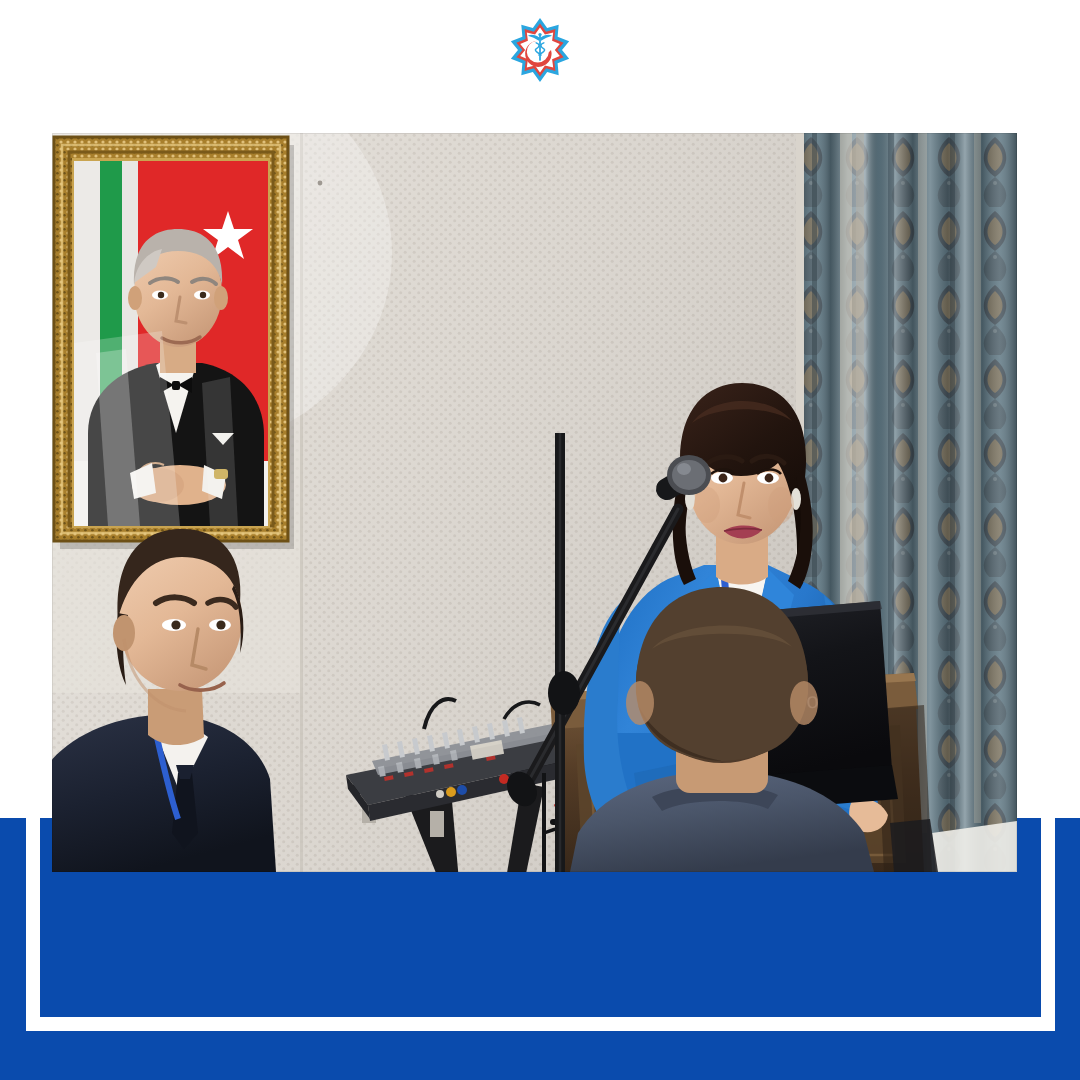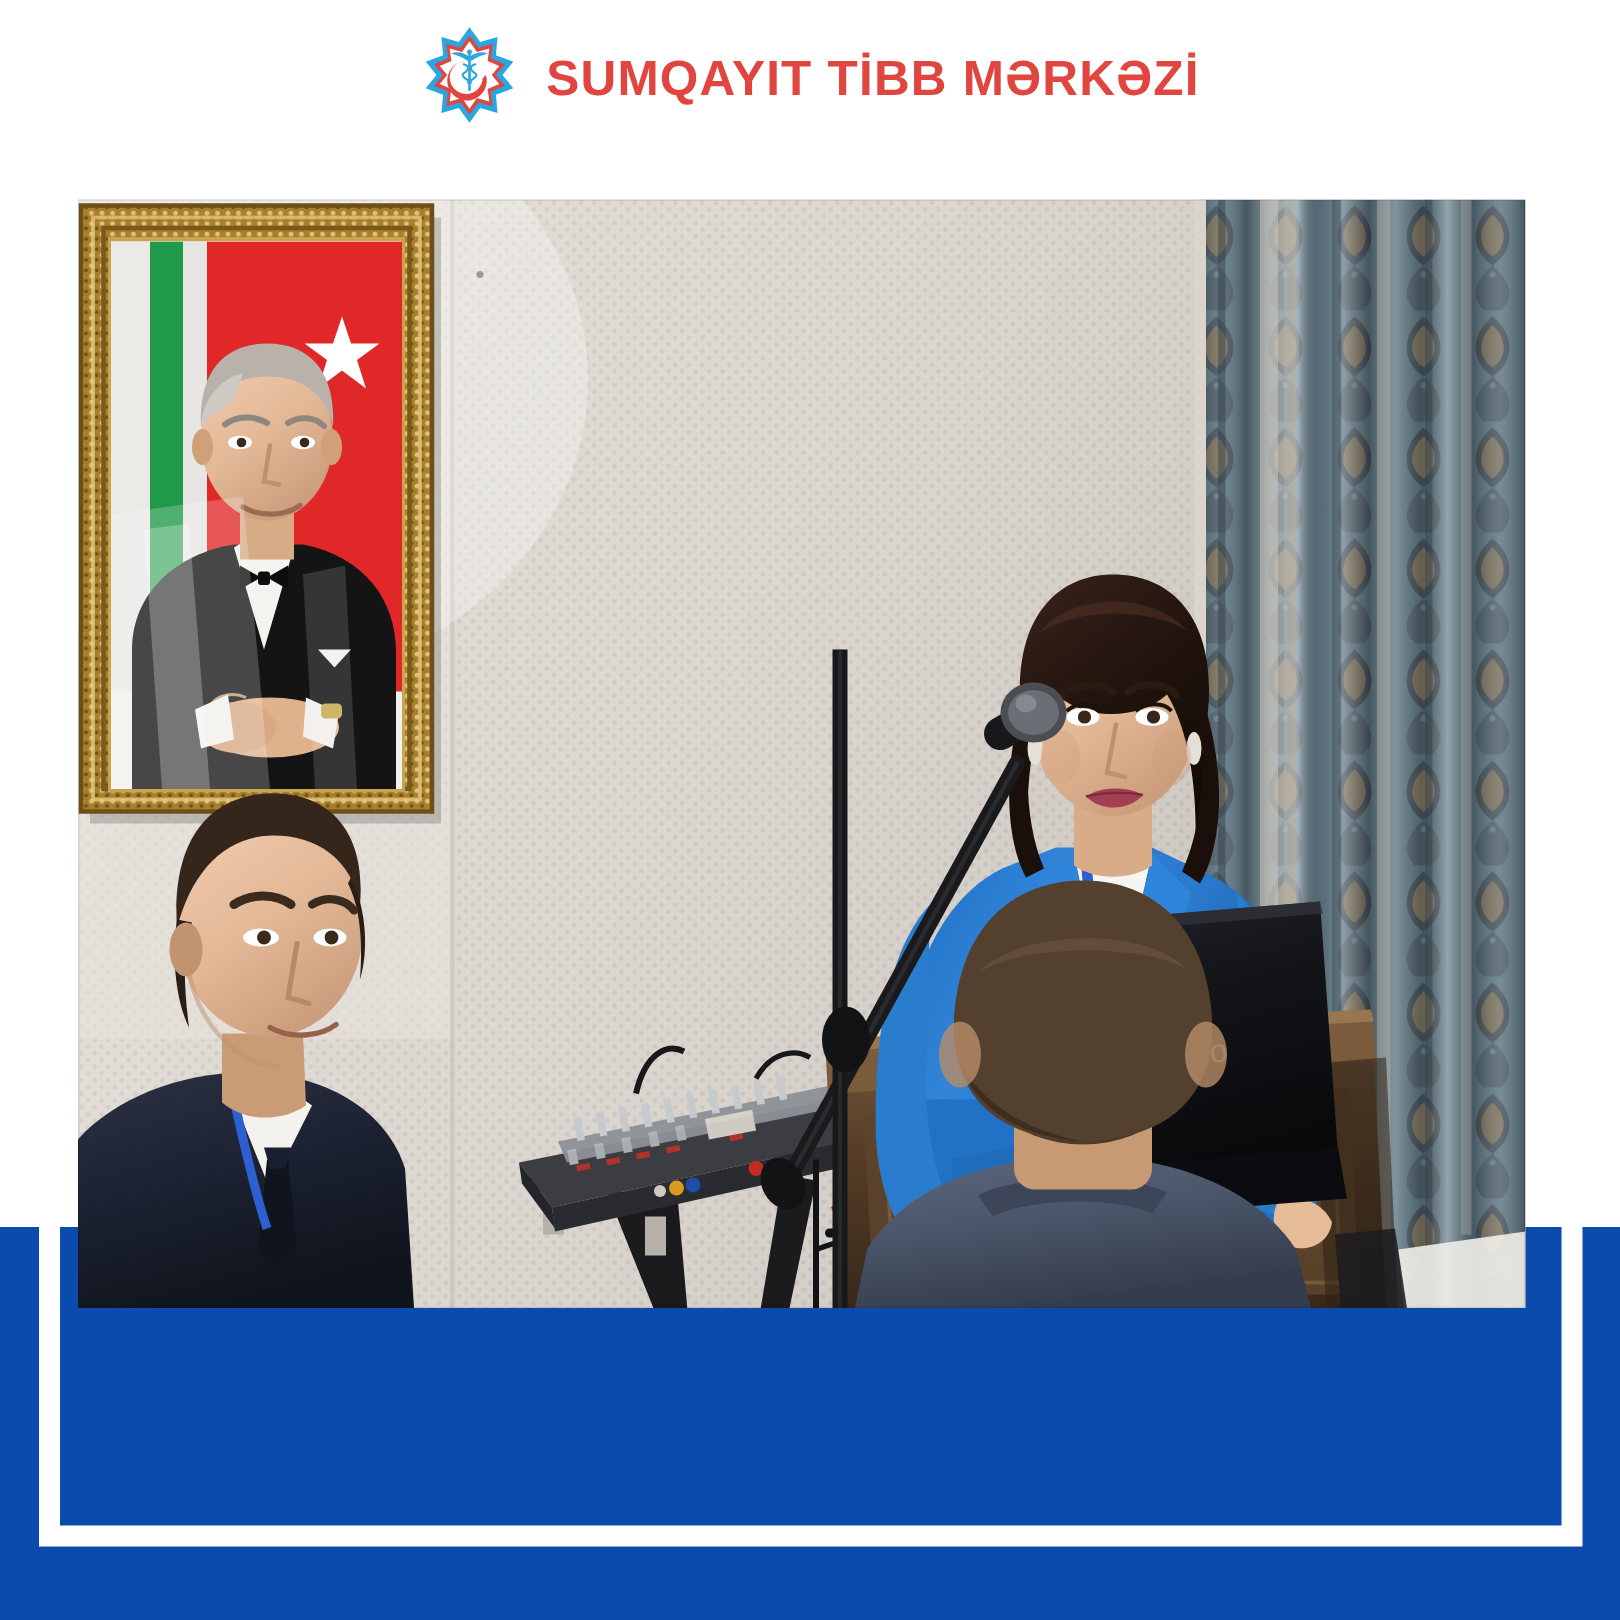--- a/index.html
+++ b/index.html
@@ -132,21 +132,20 @@
 
         <path d="M60 38 C52 32 44 31 38 34 C45 36 52 39 58 43 Z" fill="#2aa6e0" stroke="none"></path>
         <path d="M60 38 C68 32 76 31 82 34 C75 36 68 39 62 43 Z" fill="#2aa6e0" stroke="none"></path>
 
         <path d="M53 47 C62 50 58 55 53 58 C48 61 58 66 62 69" stroke-width="2.6"></path>
         <path d="M67 47 C58 50 62 55 67 58 C72 61 62 66 58 69" stroke-width="2.6"></path>
         <circle cx="60" cy="32" r="3" fill="#2aa6e0" stroke="none"></circle>
       </g>
     </svg>
 
-    <div class="brand-title">SUMQAYIT TİBB MƏRKƏZİ</div>
   </div>
 
   <div class="photo">
     <svg width="965" height="739" viewBox="0 0 965 739">
       <defs>
 
         <pattern id="wallDots" width="9" height="9" patternUnits="userSpaceOnUse">
           <rect width="9" height="9" fill="#ddd8d1"></rect>
           <circle cx="2.2" cy="2.2" r="1.5" fill="#cfc9c1"></circle>
           <circle cx="6.7" cy="6.7" r="1.5" fill="#cfc9c1"></circle>

